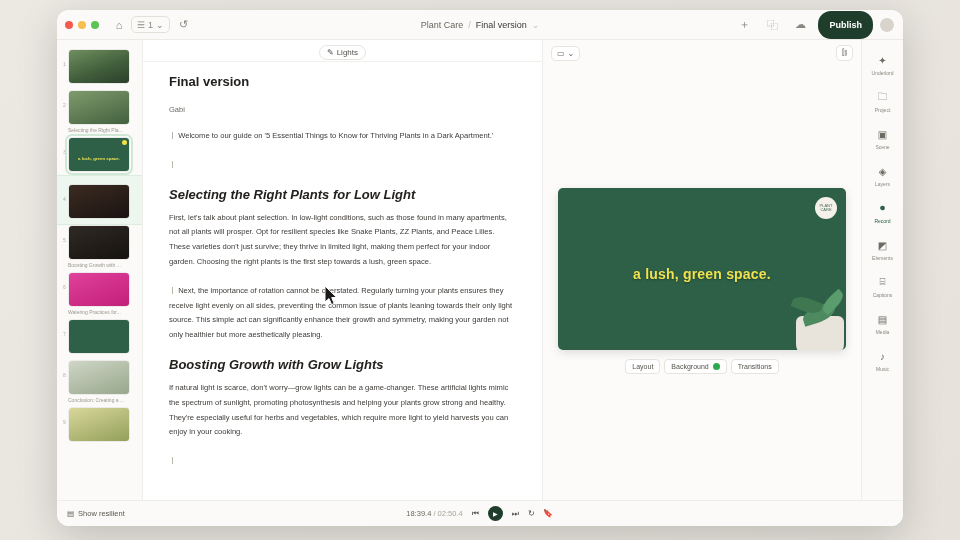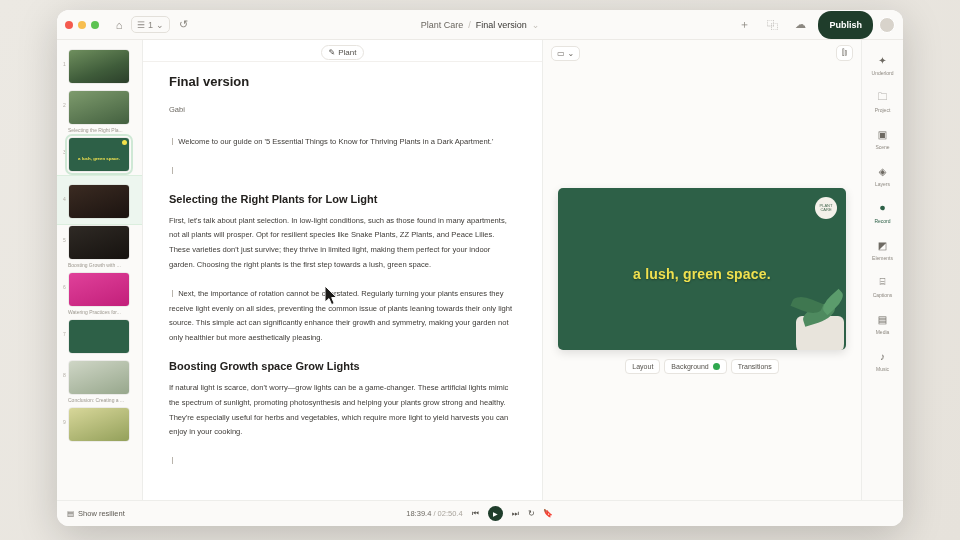--- a/index.html
+++ b/index.html
@@ -131,31 +131,31 @@
     display: inline-flex; align-items: center; gap: 3px;
     font-size: 8px; color: #54514c;
     border: 1px solid #e7e4df; border-radius: 9px;
     padding: 2px 7px; background: #fff;
   }
   .doc {
     flex: 1; overflow: hidden;
     padding: 12px 26px 0 26px;
   }
   .doc h1 { font-size: 13px; font-weight: bold; color: #23211e; margin-bottom: 16px; }
-  .speaker { font-size: 7.5px; color: #6d6962; margin-bottom: 21px; }
+  .speaker { font-size: 7.5px; color: #6d6962; margin-bottom: 15px; }
   .para {
     font-size: 7.6px; line-height: 1.95;
     color: #3e3b37; margin-bottom: 14px;
     position: relative;
   }
   .para .cursor {
     display: inline-block; width: 1px; height: 7px;
     background: #b9b4ac; vertical-align: -1px; margin: 0 3px;
   }
-  .h2 { font-size: 11px; font-weight: bold; color: #23211e; margin-bottom: 9px; }
+  .h2 { font-size: 13px; font-weight: bold; color: #23211e; margin-bottom: 9px; font-style: italic; }
   .h2.caret::after {
     content: ""; display: inline-block;
     width: 1px; height: 8px; background: #2c2a27;
     vertical-align: -1px; margin-left: 1px;
   }
   
   .canvas-pane {
     width: 318px;
     background: #fcfbf9;
     display: flex; flex-direction: column;
@@ -408,21 +408,21 @@
               <div class="art a9"></div>
             </div>
         </div>
         <div class="slide-label"></div>
       </div>
 
       <div class="editor">
         <div class="editor-top">
           <span class="write-chip">
             <span>✎</span>
-            <span>Plant</span>
+            <span>Lights</span>
           </span>
         </div>
         <div class="doc">
           <h1>Final version</h1>
           <div class="speaker">Gabi</div>
 
           <div class="para">
             <span class="cursor"></span>
             <span>Welcome to our guide on '5 Essential Things to Know for Thriving Plants in a Dark Apartment.'</span>
           </div>
@@ -433,21 +433,21 @@
           <div class="h2">Selecting the Right Plants for Low Light</div>
           <div class="para">
             <span>First, let's talk about plant selection. In low-light conditions, such as those found in many apartments, not all plants will prosper. Opt for resilient species like Snake Plants, ZZ Plants, and Peace Lilies. These varieties don't just survive; they thrive in limited light, making them perfect for your indoor garden. Choosing the right plants is the first step towards a lush, green space.</span>
           </div>
 
           <div class="para">
             <span class="cursor"></span>
             <span>Next, the importance of rotation cannot be overstated. Regularly turning your plants ensures they receive light evenly on all sides, preventing the common issue of plants leaning towards their only light source. This simple act can significantly enhance their growth and symmetry, making your garden not only healthier but more aesthetically pleasing.</span>
           </div>
 
-          <div class="h2">Boosting Growth space Grow Lights</div>
+          <div class="h2">Boosting Growth with Grow Lights</div>
           <div class="para">
             <span>If natural light is scarce, don't worry—grow lights can be a game-changer. These artificial lights mimic the spectrum of sunlight, promoting photosynthesis and helping your plants grow strong and healthy. They're especially useful for herbs and vegetables, which require more light to yield harvests you can enjoy in your cooking.</span>
           </div>
           <div class="para">
             <span class="cursor"></span>
           </div>
         </div>
       </div>
 
       <div class="canvas-pane">

